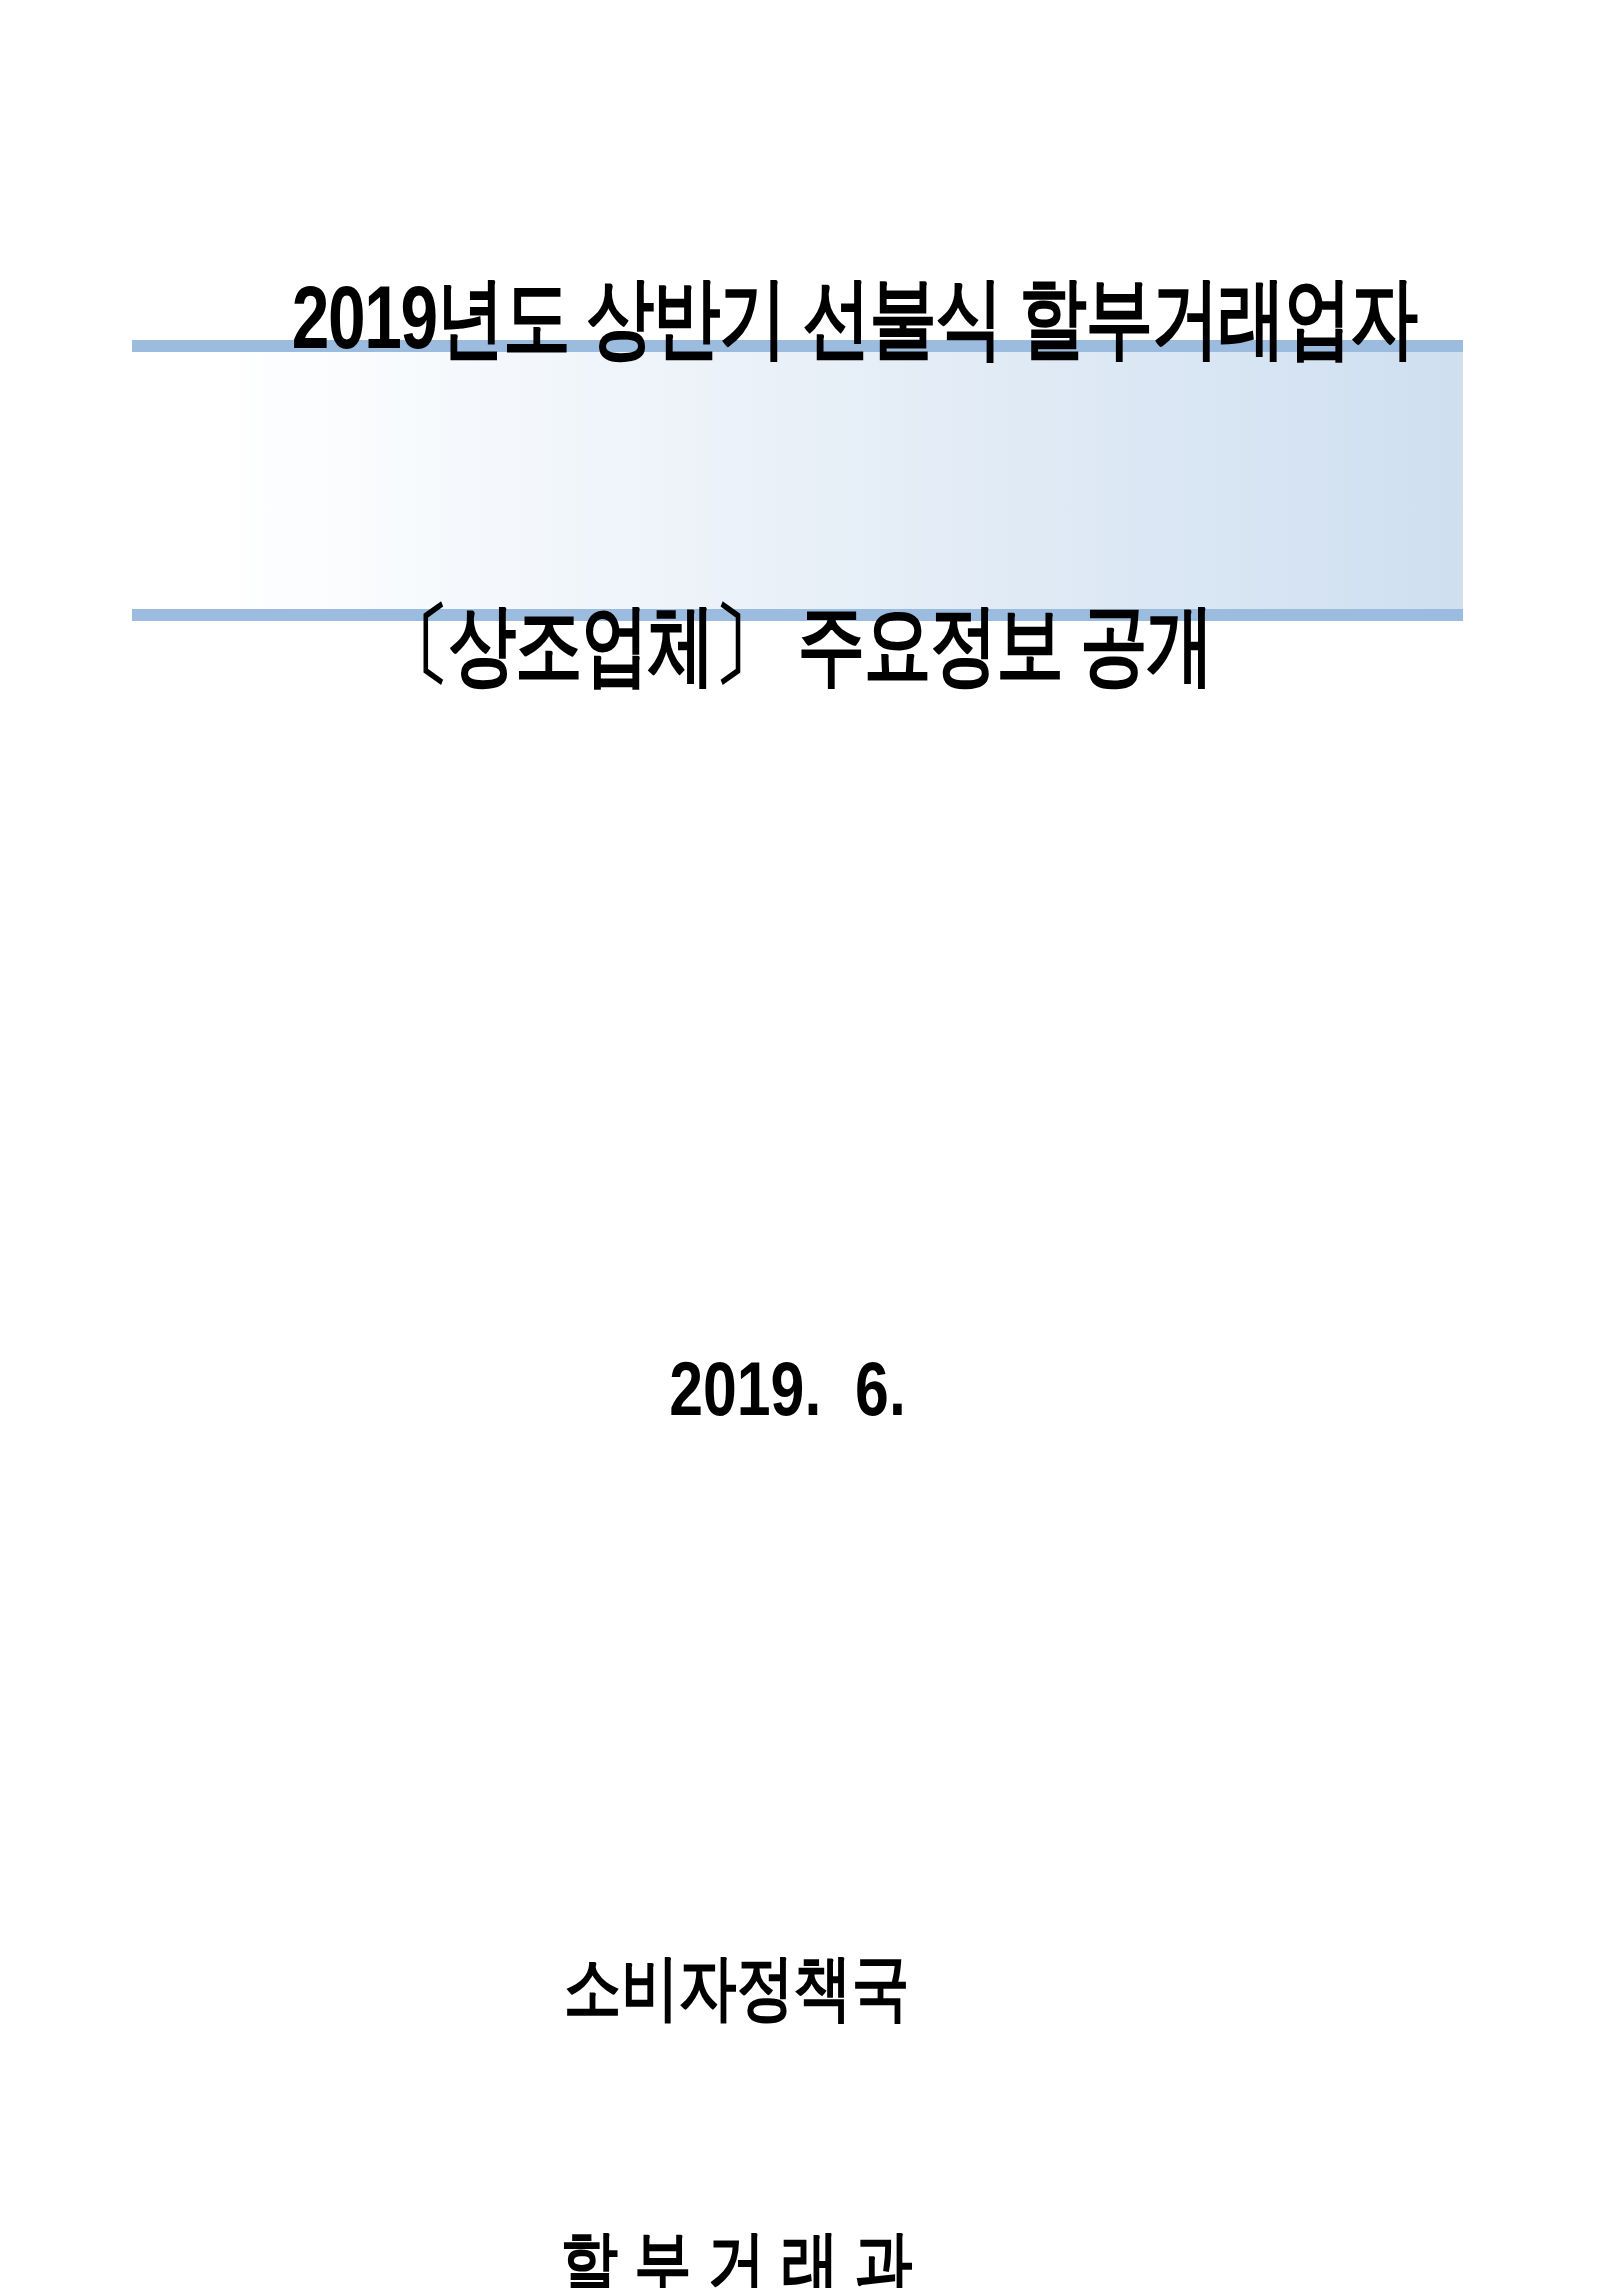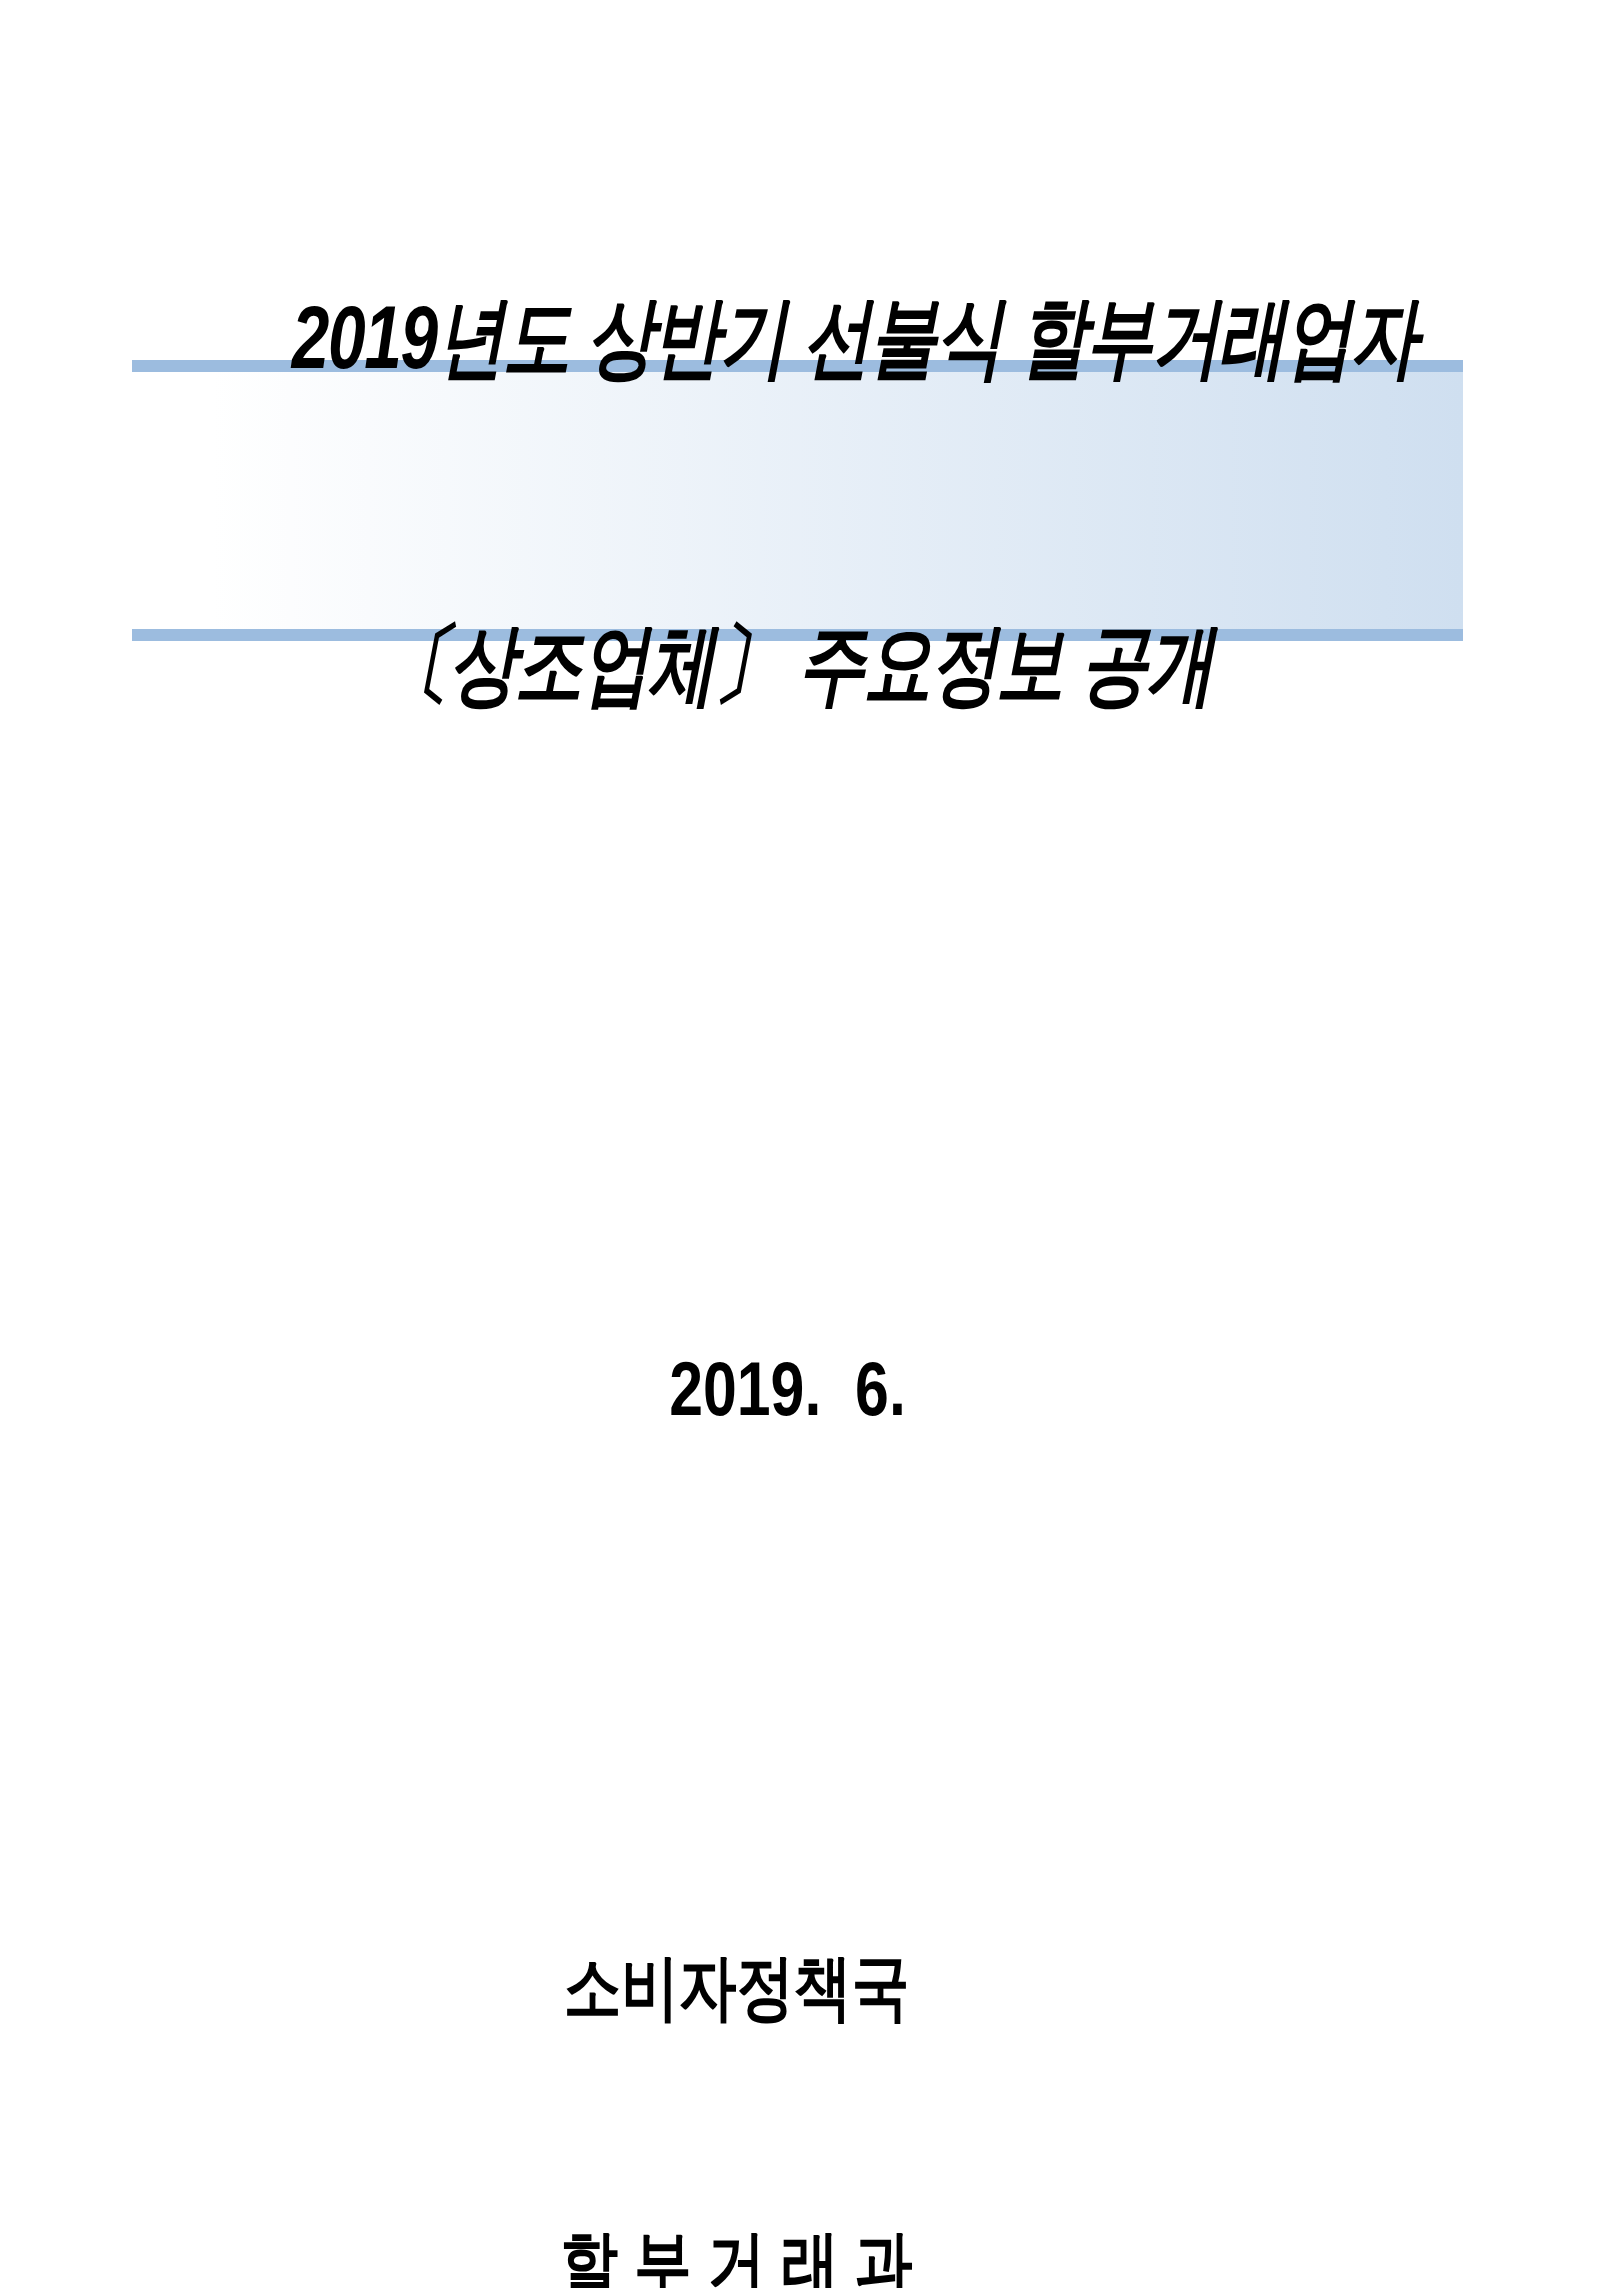--- a/index.html
+++ b/index.html
@@ -14,33 +14,32 @@
     background: #ffffff;
     overflow: hidden;
     font-family: "Liberation Sans", sans-serif;
     color: #000000;
   }
 
   
   .banner {
     position: absolute;
     left: 132px;
-    top: 360px;
+    top: 340px;
     width: 1331px;
     height: 257px;
     border-top: 12px solid var(--banner-border, #9cbcdf);
     border-bottom: 12px solid var(--banner-border, #9cbcdf);
     background: linear-gradient(to right,
                 var(--banner-grad-from, #ffffff) 0%,
                 var(--banner-grad-from, #ffffff) 6%,
                 var(--banner-grad-to, #cfdff0) 100%);
     display: flex;
     align-items: center;
     justify-content: center;
-    font-style: italic;
   }
   .banner-title {
     width: 100%;
     text-align: center;
     font-size: 89px;
     line-height: 109px;
     font-weight: 700;
     letter-spacing: -1.8px;
     white-space: pre;
     transform: scaleX(0.76);

